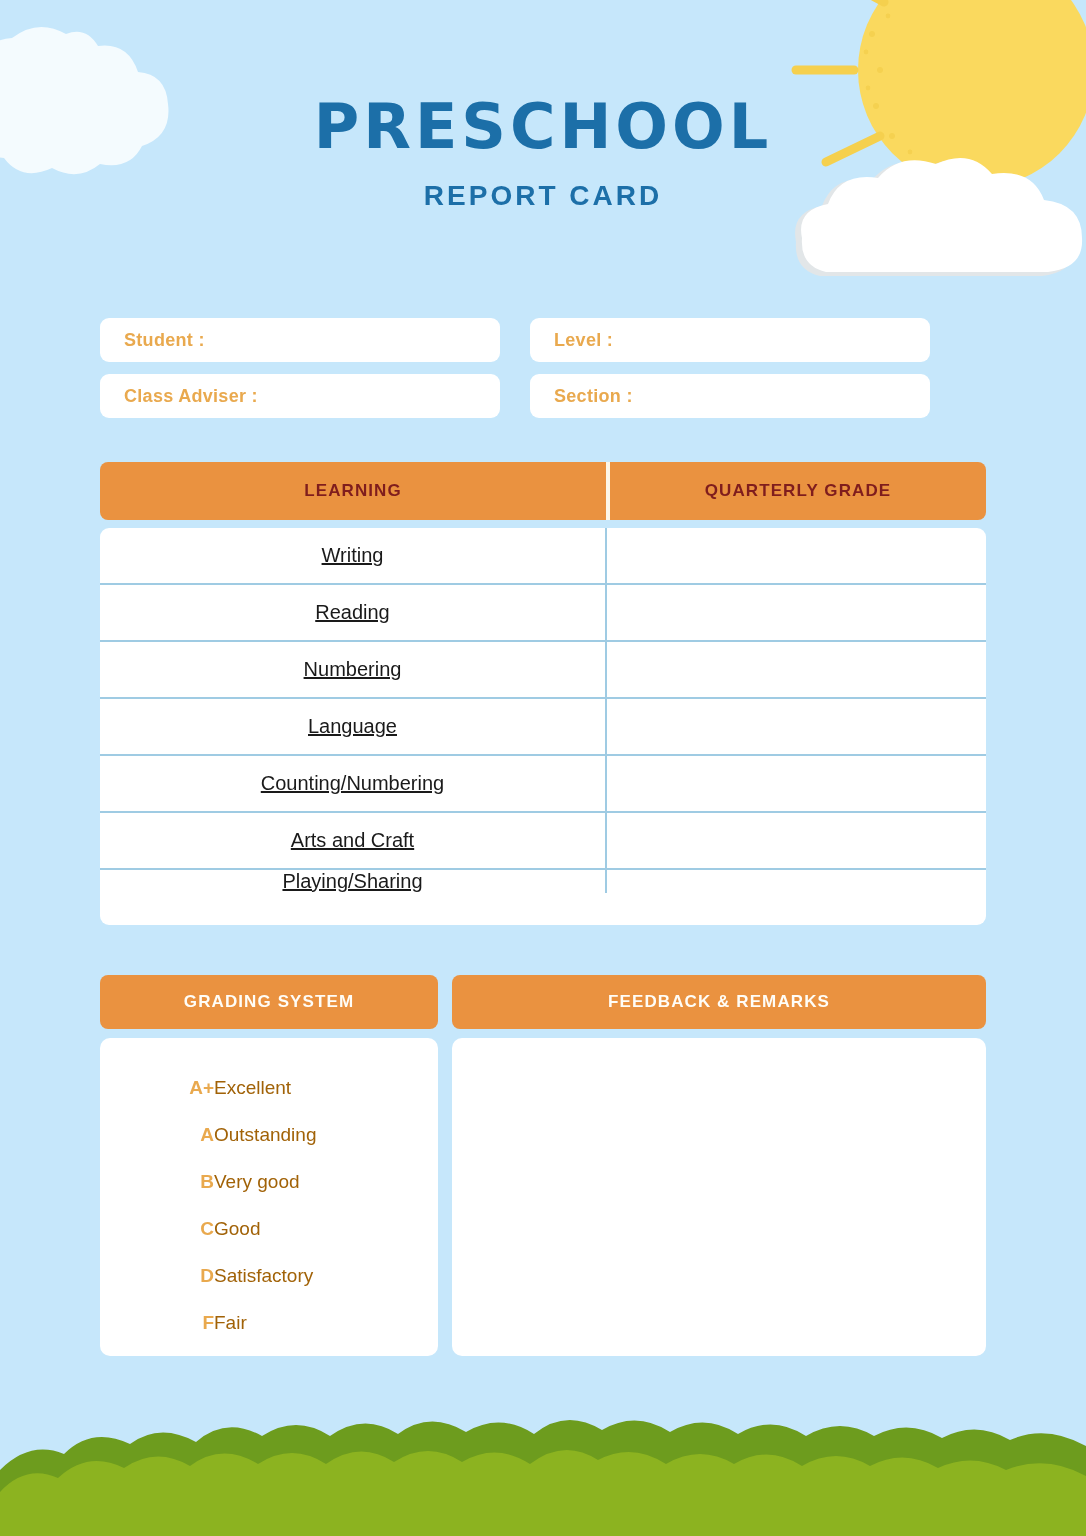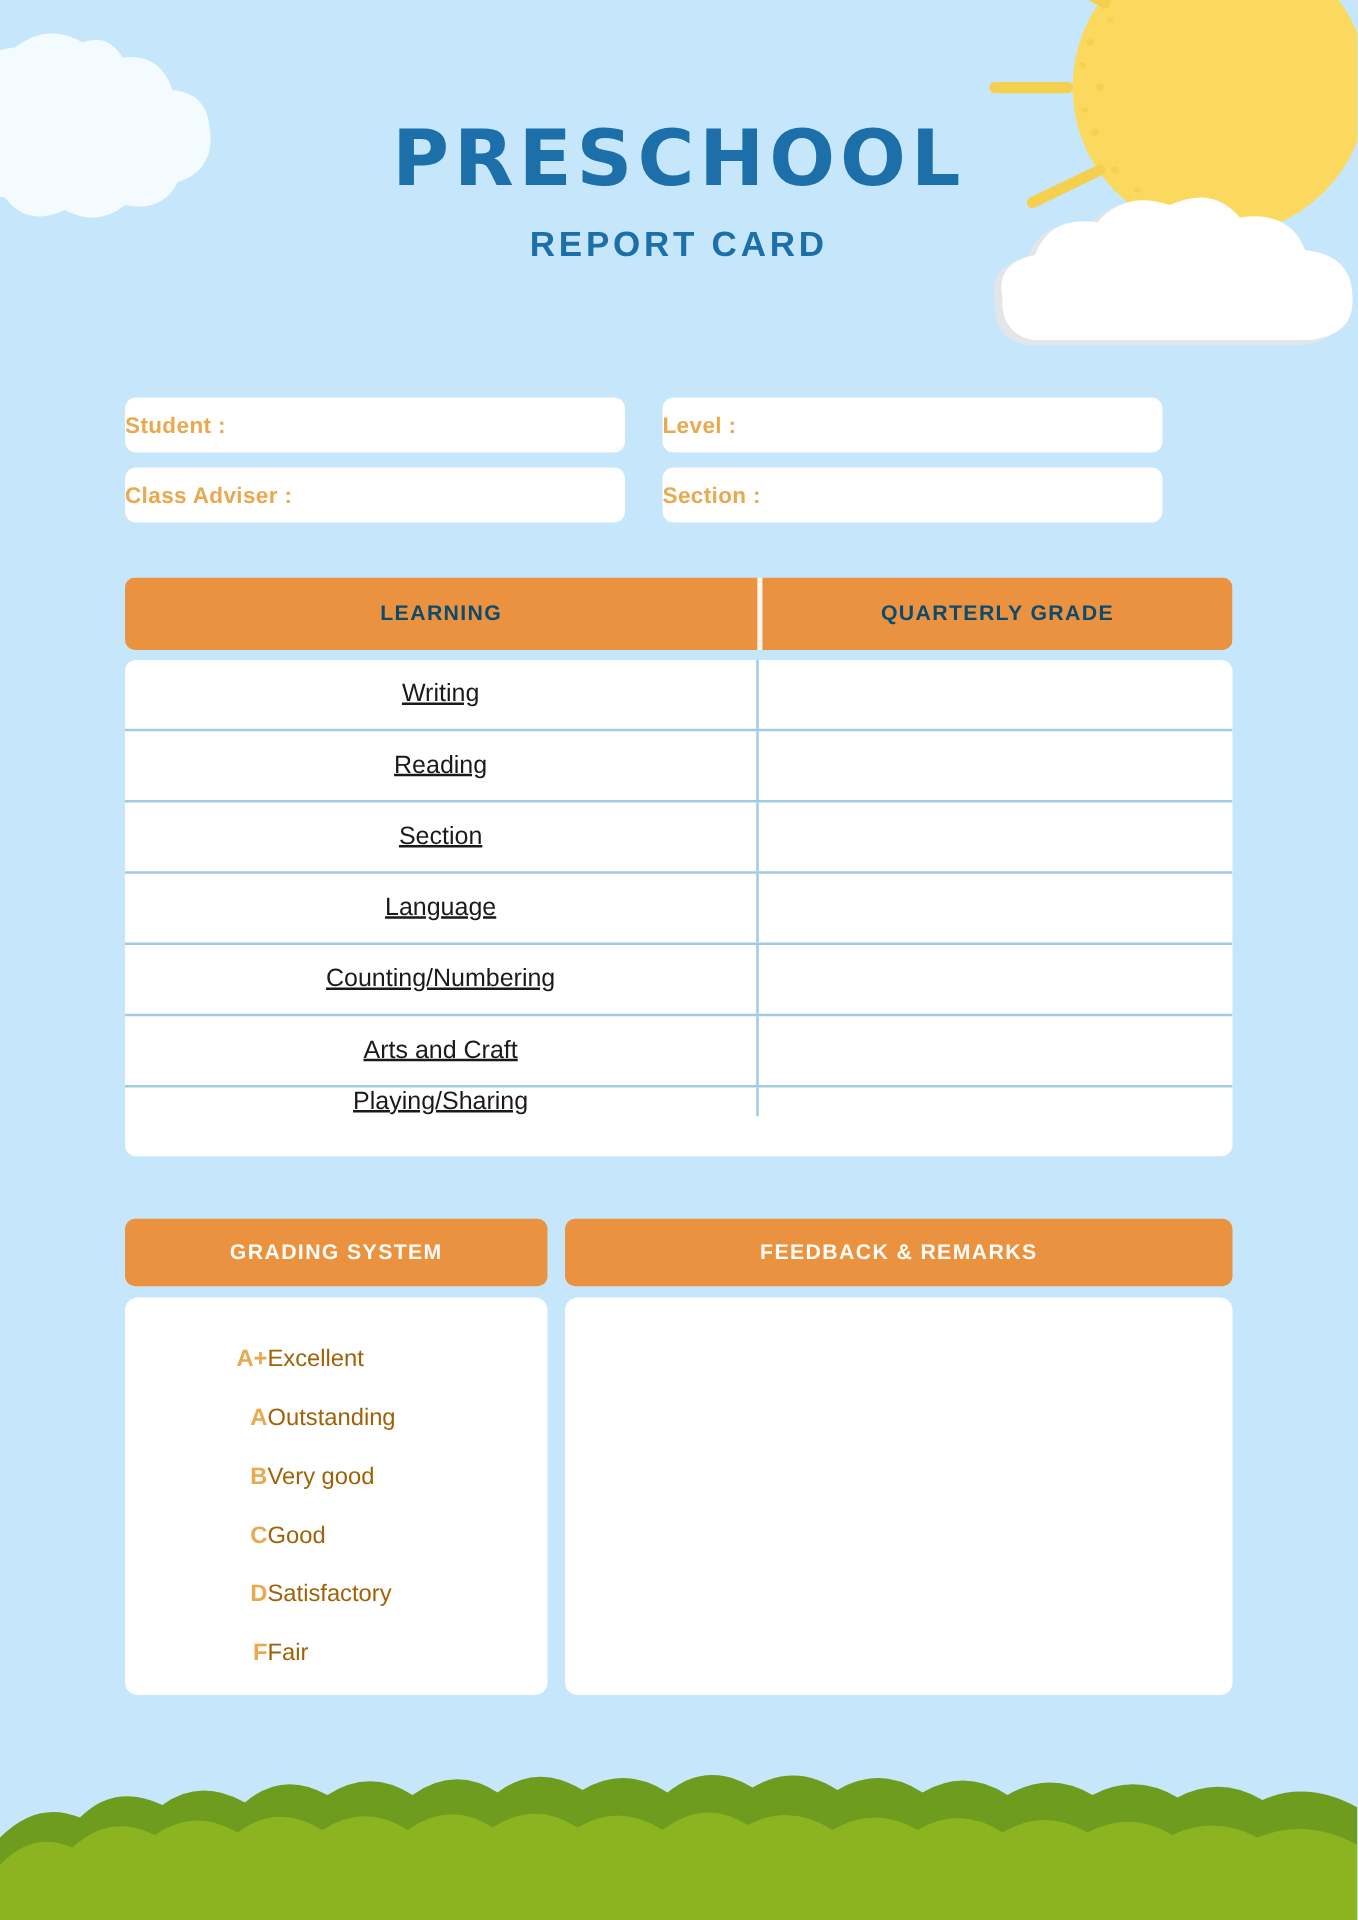--- a/index.html
+++ b/index.html
@@ -103,20 +103,21 @@
     flex-wrap: wrap;
     gap: 12px 30px;
   }
   .field {
     width: 400px;
     height: 44px;
     background: #ffffff;
     border-radius: 9px;
     display: flex;
     align-items: center;
+    padding-left: 24px;
     box-sizing: border-box;
   }
   .field-label {
     color: #e9a94e;
     font-weight: bold;
     font-size: 18px;
     letter-spacing: .3px;
   }
 
   
@@ -124,21 +125,21 @@
     margin-top: 44px;
   }
   .table-head {
     display: flex;
     height: 58px;
     border-radius: 8px;
     overflow: hidden;
   }
   .th {
     background: #ea9240;
-    color: #0c4a6e;
+    color: #7f1d1d;
     font-weight: bold;
     font-size: 17px;
     letter-spacing: 1.1px;
     display: flex;
     align-items: center;
     justify-content: center;
   }
   .th-learning { width: 506px; }
   .th-divider  { width: 4px; background: #fdf6e8; }
   .th-grade    { width: 376px; }
@@ -316,21 +317,21 @@
       <div class="table-body">
         <div class="tr">
           <div class="td-subject">Writing</div>
           <div class="td-grade"></div>
         </div>
         <div class="tr">
           <div class="td-subject">Reading</div>
           <div class="td-grade"></div>
         </div>
         <div class="tr">
-          <div class="td-subject">Section</div>
+          <div class="td-subject">Numbering</div>
           <div class="td-grade"></div>
         </div>
         <div class="tr">
           <div class="td-subject">Language</div>
           <div class="td-grade"></div>
         </div>
         <div class="tr">
           <div class="td-subject">Counting/Numbering</div>
           <div class="td-grade"></div>
         </div>

